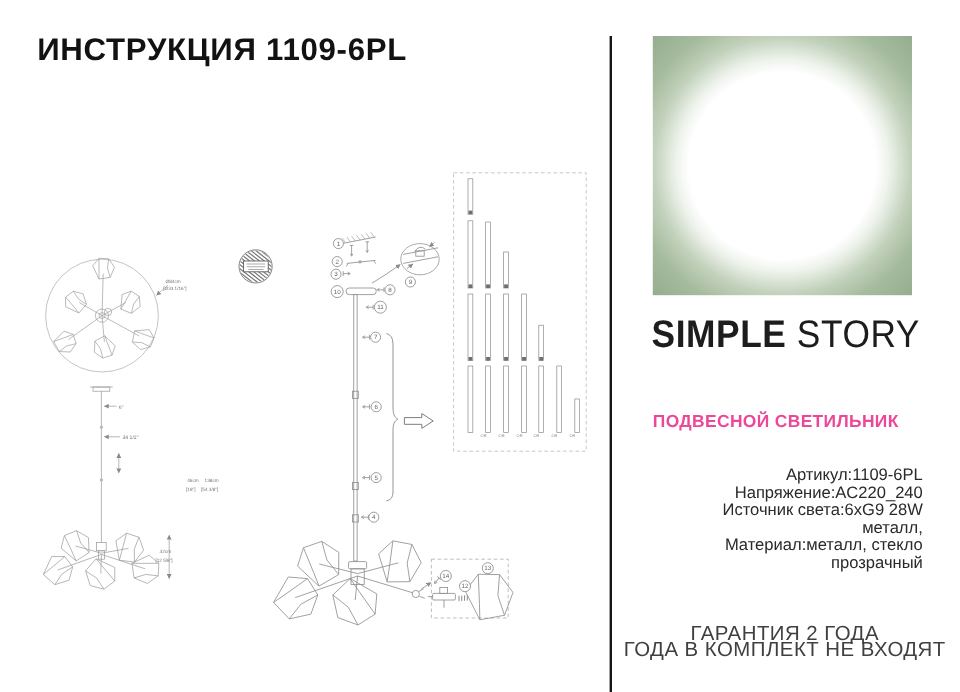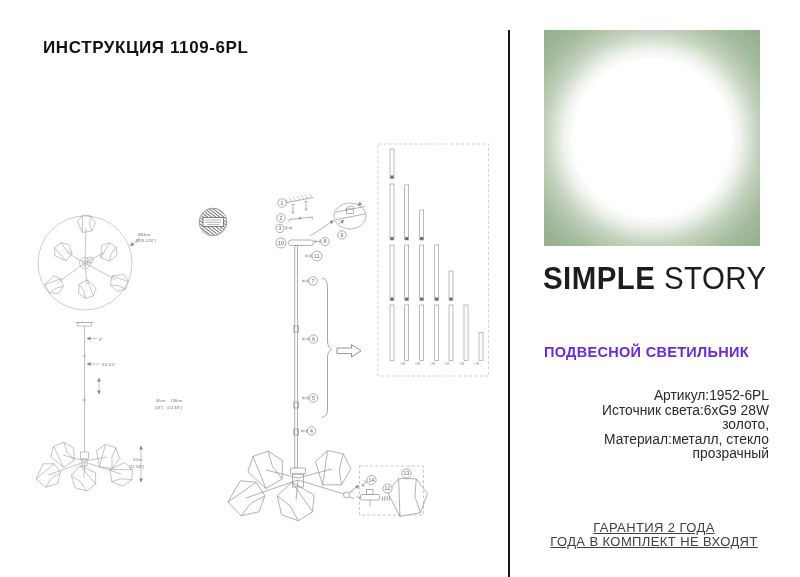--- a/index.html
+++ b/index.html
@@ -1,34 +1,34 @@
 <!DOCTYPE html>
 <html><head>
 <meta charset="utf-8">
 <style>
   html,body{margin:0;padding:0;background:#888;}
   .page{position:relative;width:800px;height:577px;background:#ffffff;overflow:hidden;
         font-family:"Liberation Sans",sans-serif;}
-  .title{position:absolute;left:31px;top:26px;margin:12px;font-size:17px;font-weight:800;
+  .title{position:absolute;left:31px;top:26px;margin:0;font-size:26px;font-weight:800;
          letter-spacing:.6px;color:#121212;white-space:nowrap;}
   .drawings{position:absolute;left:0;top:0;}
   .divider{position:absolute;left:508px;top:30px;width:2.2px;height:547px;background:#161616;}
   .logo{position:absolute;left:544px;top:30px;width:216px;height:216px;
         background:radial-gradient(circle,#ffffff 51%,#eef3ec 58%,#c2d1bb 70%,#a5bb9d 83%,#95ac8e 100%);}
   .brand{position:absolute;left:543px;top:260px;font-size:32px;color:#1d1d1d;white-space:nowrap;
          letter-spacing:.5px;transform:scaleX(.92);transform-origin:left top;}
   .brand .b1{font-weight:700;}
   .brand .b2{font-weight:300;}
   .ptype{position:absolute;left:544px;top:344px;font-size:14.5px;font-weight:700;
-         letter-spacing:.3px;color:#6d28d9;white-space:nowrap;text-align:center;}
+         letter-spacing:.3px;color:#ec4899;white-space:nowrap;text-align:center;}
   .specs{position:absolute;left:544px;top:389px;width:225px;font-size:13.8px;
          line-height:14.5px;color:#2a2a2a;}
   .srow{display:flex;justify-content:flex-end;white-space:nowrap;}
   .footer{position:absolute;left:508px;top:521px;width:292px;text-align:center;
-          font-size:13px;line-height:13.5px;letter-spacing:.4px;color:#404040;text-decoration:underline;}
+          font-size:17px;line-height:13.5px;letter-spacing:.4px;color:#404040;}
   
   svg text{stroke:none;fill:#787878;}
   .dim{font-size:4.3px;}
   .dim2{font-size:3.9px;}
   .or{font-size:3.3px;text-anchor:middle;fill:#8a8a8a;}
   .co circle{fill:#fff;stroke:#8a8a8a;stroke-width:.7;}
   .co text{font-size:5.2px;text-anchor:middle;fill:#666;}
   .shade-path{vector-effect:non-scaling-stroke;}
 </style>
 </head>
@@ -269,28 +269,32 @@
   <div class="divider"></div>
 
   <div>
     <div class="logo"></div>
     <div class="brand"><span class="b1">SIMPLE</span><span> </span><span class="b2">STORY</span></div>
     <div class="ptype">ПОДВЕСНОЙ СВЕТИЛЬНИК</div>
 
     <div class="specs">
       <div class="srow">
         <span>Артикул:</span>
-        <span>1952-6PL</span>
+        <span>1109-6PL</span>
+      </div>
+      <div class="srow">
+        <span>Напряжение:</span>
+        <span>AC220_240</span>
       </div>
       <div class="srow">
         <span>Источник света:</span>
         <span>6xG9 28W</span>
       </div>
       <div class="srow">
-        <span>золото,</span>
+        <span>металл,</span>
       </div>
       <div class="srow">
         <span>Материал:</span>
         <span>металл, стекло</span>
       </div>
       <div class="srow">
         <span></span>
         <span>прозрачный</span>
       </div>
     </div>

